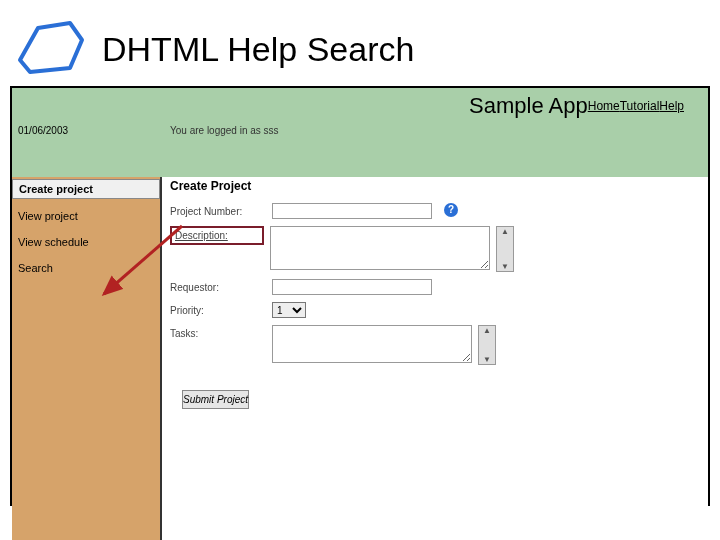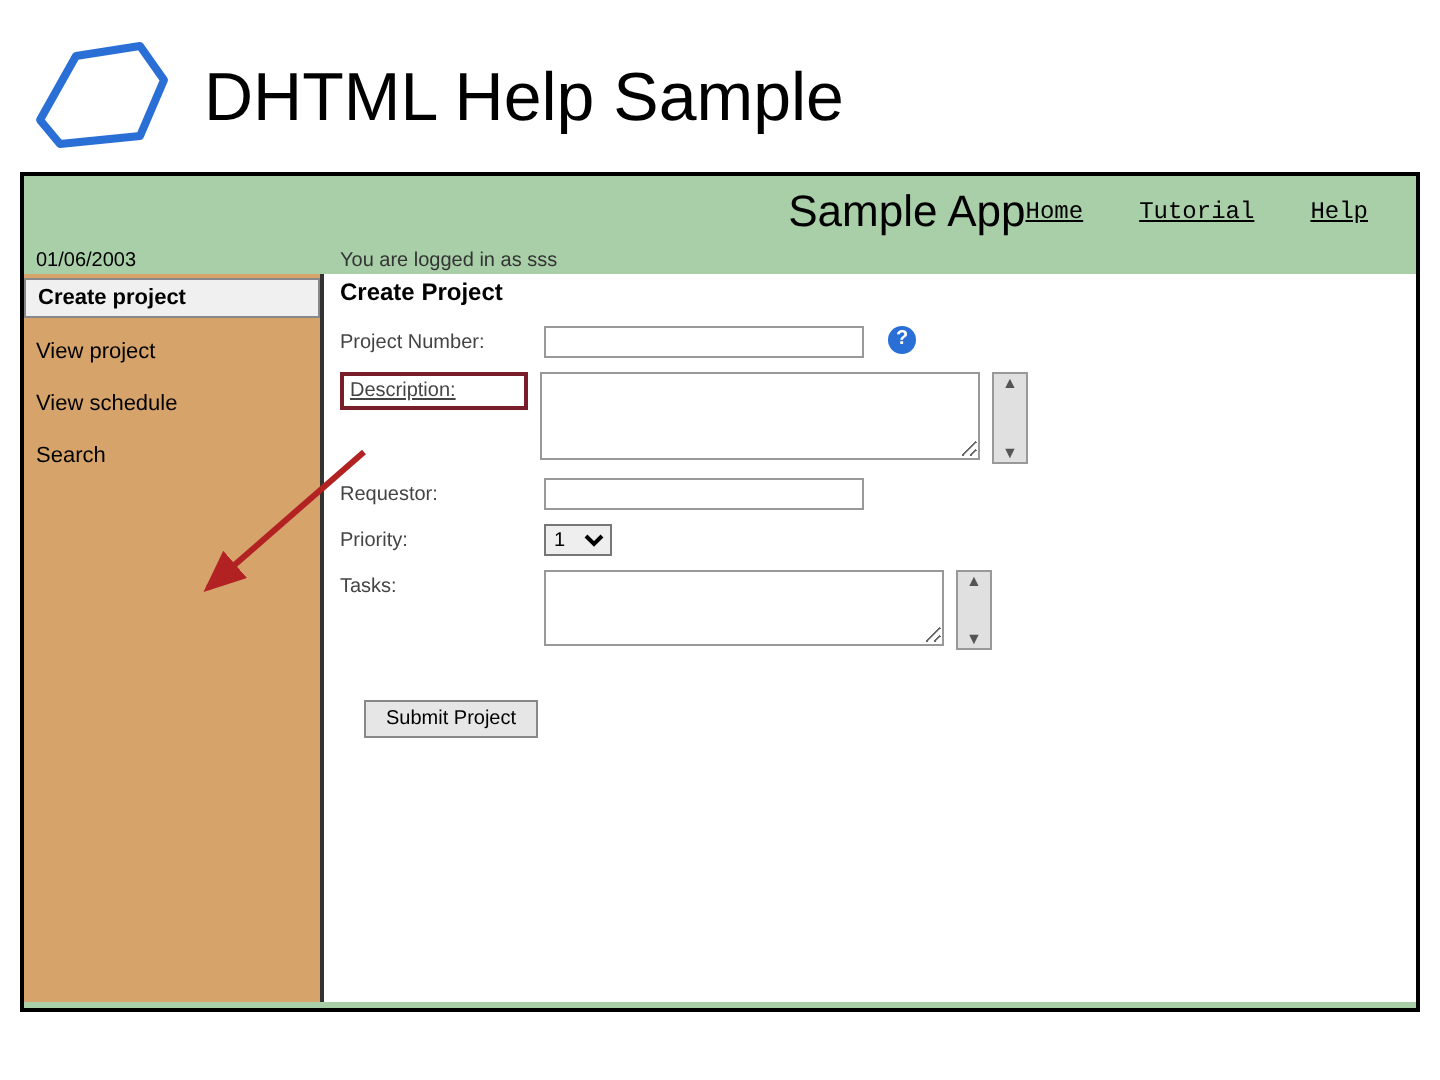--- a/index.html
+++ b/index.html
@@ -34,37 +34,38 @@
     height: 36px;
     padding: 0 4px;
     text-align: right;
   }
   .app-name {
     font-size: 22px;
     font-weight: normal;
     flex: 1;
     padding-left: 4px;
   }
-  .topnav { display: flex; gap: 28px; padding-right: 20px; font-family: Liberation Mono, monospace; }
+  .topnav { display: flex; padding-right: 20px; }
   .topnav a { font-size: 12px; color: #000; text-decoration: underline; cursor: pointer; }
 
   .info-strip {
     display: flex;
     font-size: 10px;
     background: #a9cfa9;
     padding: 1px 2px 1px 6px;
     gap: 8px;
   }
   .info-date { width: 144px; }
   .info-msg { color: #333; text-align: right; }
 
   .body-cols {
     display: flex;
     height: calc(100% - 36px - 16px);
     background: #fff;
+    margin-top: 40px;
   }
   .leftnav {
     width: 150px;
     background: #d6a36a;
     border-right: 2px solid #333;
     padding: 2px 0;
   }
   .leftnav-item {
     font-size: 11px;
     padding: 3px 6px 3px 6px;
@@ -147,38 +148,39 @@
     display: flex;
     flex-direction: column;
     justify-content: space-between;
     font-size: 8px;
     text-align: center;
     color: #555;
   }
   .submit-btn {
     font-family: inherit;
     font-size: 10px;
-    padding: 3px 10px;
+    padding: 3px 0;
     background: #e6e6e6;
     border: 1px solid #888;
     cursor: pointer;
     margin-top: 18px;
     margin-left: 12px;
+    font-style: italic;
   }
 </style>
 </head>
 <body>
 
 <div class="slide-title-row">
   <span class="logo-icon">
     <svg viewBox="0 0 80 58" width="80" height="58">
       <path d="M10 40 L28 8 L60 3 L72 20 L60 48 L20 52 Z" fill="#fff" stroke="#2a6fd6" stroke-width="4" stroke-linejoin="round"></path>
     </svg>
   </span>
-  <span class="slide-title">DHTML Help Sample</span>
+  <span class="slide-title">DHTML Help Search</span>
 </div>
 
 <div class="app-frame">
 
   <div class="app-header">
     <span class="app-name">Sample App</span>
     <nav class="topnav">
       <a>Home</a>
       <a>Tutorial</a>
       <a>Help</a>

